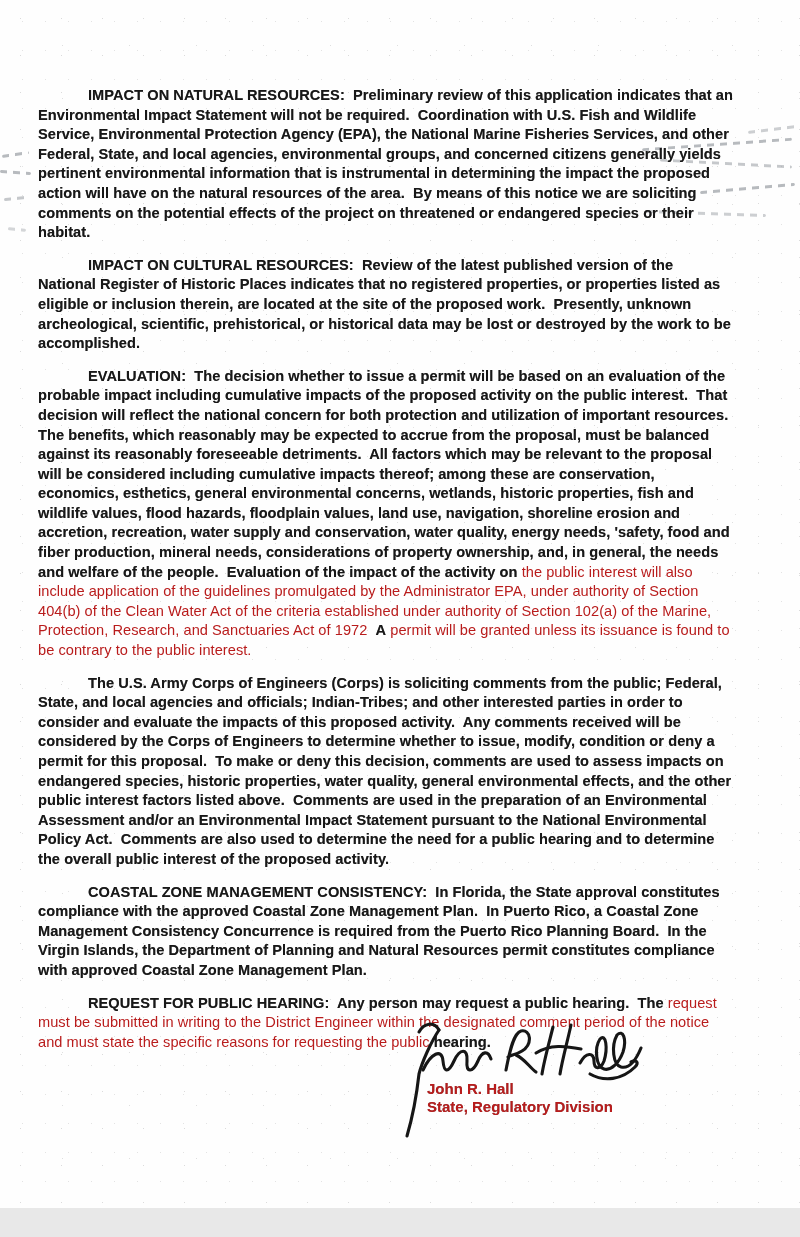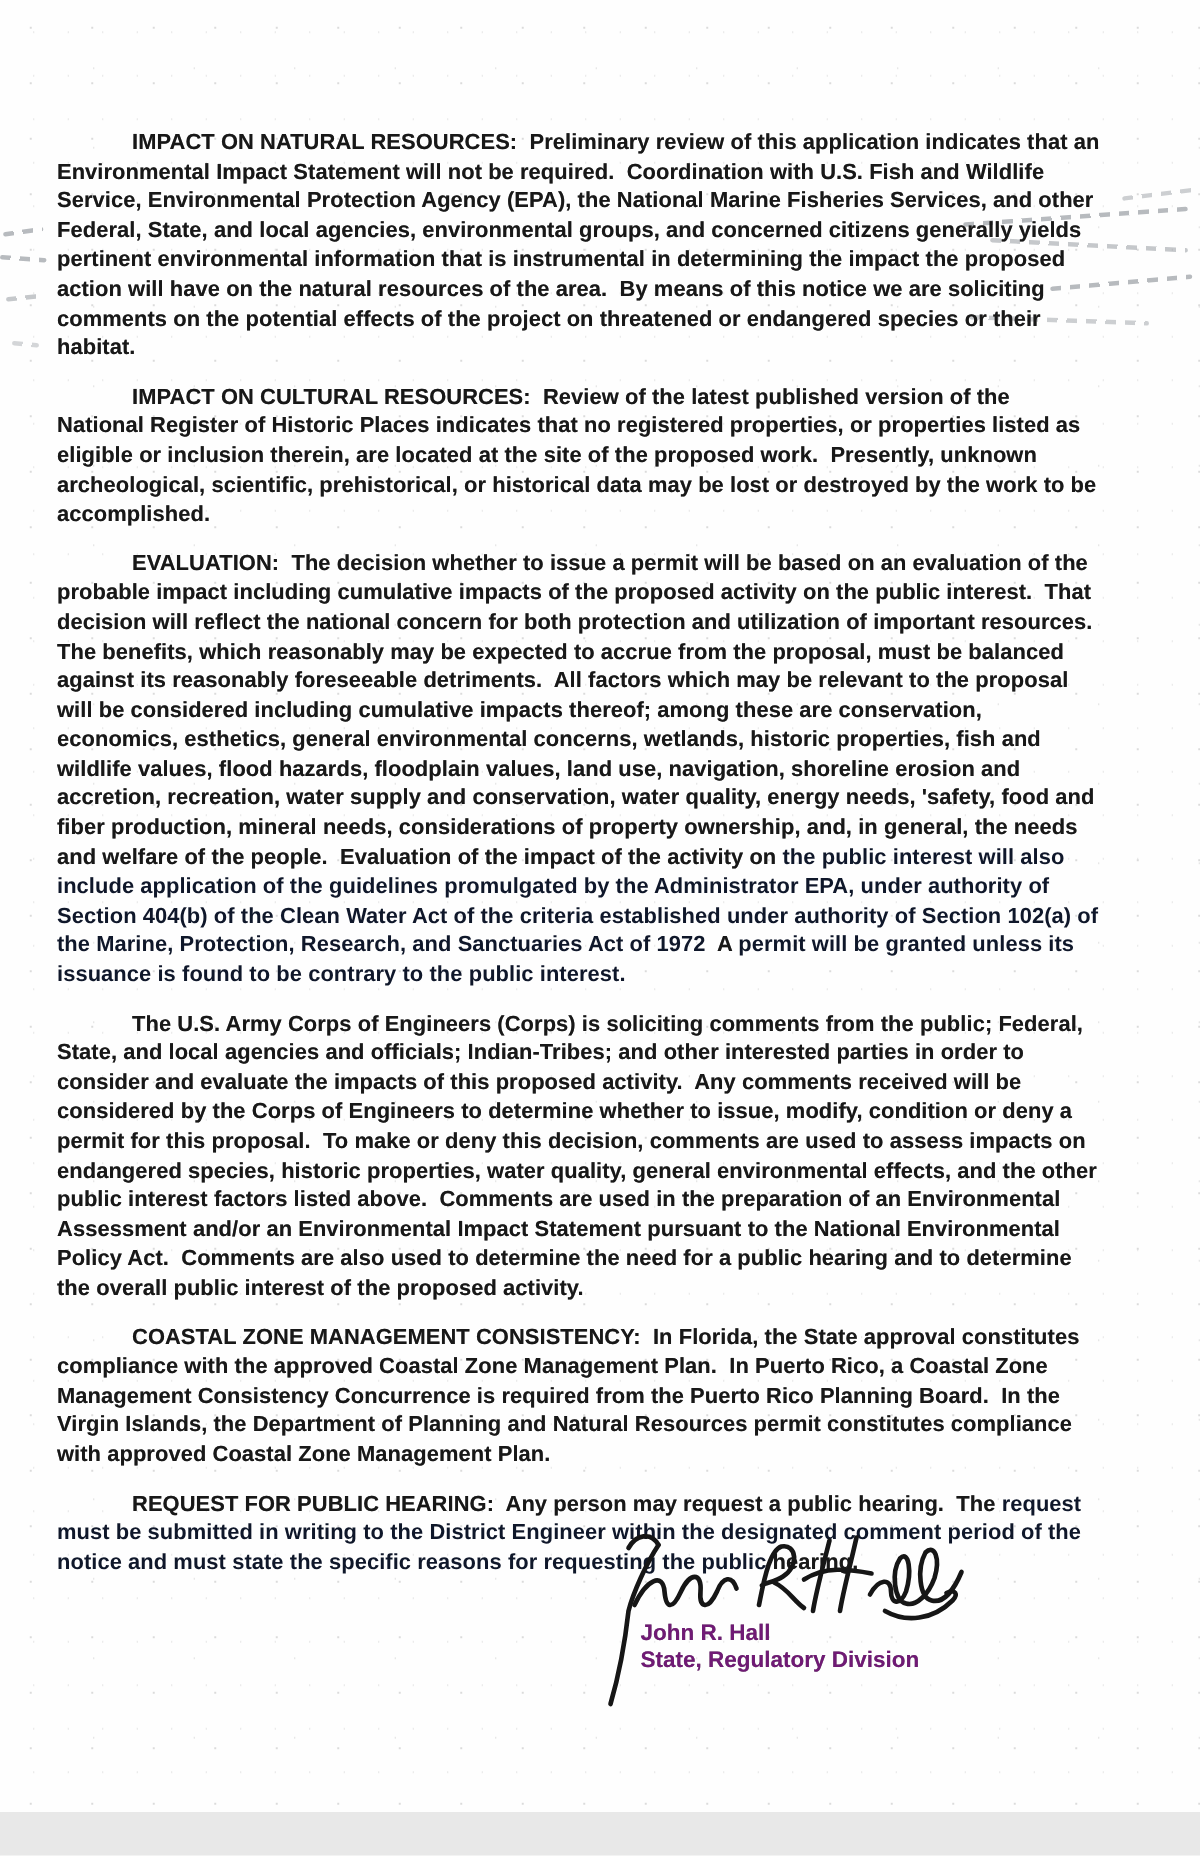--- a/index.html
+++ b/index.html
@@ -30,42 +30,42 @@
     font-size:14.6px;
     line-height:19.6px;
     font-weight:bold;
     color:#181818;
     text-indent:50px;
     white-space:pre-wrap;
     letter-spacing:.05px;
     text-shadow:0 0 .4px rgba(30,30,30,.55);
   }
   .seg-dark { font-weight:bold; color:#181818; }
-  .seg-faded { font-weight:700; color:#0f172a; text-shadow:none;margin-top:44px; }
+  .seg-faded { font-weight:400; color:#b91c1c; text-shadow:none;margin-top:44px; }
   
   .streak {
     position:absolute; height:3px; pointer-events:none;
     background:repeating-linear-gradient(90deg, rgba(125,131,138,.55) 0 7px, transparent 7px 13px);
     border-radius:2px;
   }
   .s1 { left:2px;  top:153px; width:27px;  transform:rotate(-8deg); }
   .s2 { left:0px;  top:171px; width:31px;  transform:rotate(4deg); }
   .s3 { left:4px;  top:197px; width:23px;  transform:rotate(-6deg); opacity:.8; }
   .s4 { left:8px;  top:228px; width:18px;  transform:rotate(5deg); opacity:.6; }
   .s5 { left:642px; top:143px; width:150px; transform:rotate(-4deg); }
   .s6 { left:660px; top:162px; width:132px; transform:rotate(3deg); opacity:.8; }
   .s7 { left:700px; top:187px; width:95px;  transform:rotate(-5deg); }
   .s8 { left:646px; top:212px; width:120px; transform:rotate(2deg); opacity:.7; }
   .s9 { left:748px; top:128px; width:48px;  transform:rotate(-7deg); opacity:.7; }
 
   .signature-block { position:absolute; left:0; top:0; width:800px; height:1237px; pointer-events:none; }
   .sig-svg { position:absolute; left:393px; top:1018px; }
   .typed-name {
     position:absolute; left:427px; top:1080px;
-    font-size:15px; font-weight:bold; color:#701a75; line-height:18px;
+    font-size:15px; font-weight:bold; color:#b91c1c; line-height:18px;
     text-shadow:0 0 .4px rgba(30,30,30,.55);
   }
 </style>
 </head>
 <body>
 
 <div class="page">
   <div class="noise"></div>
 
   <div class="streak s1"></div>

